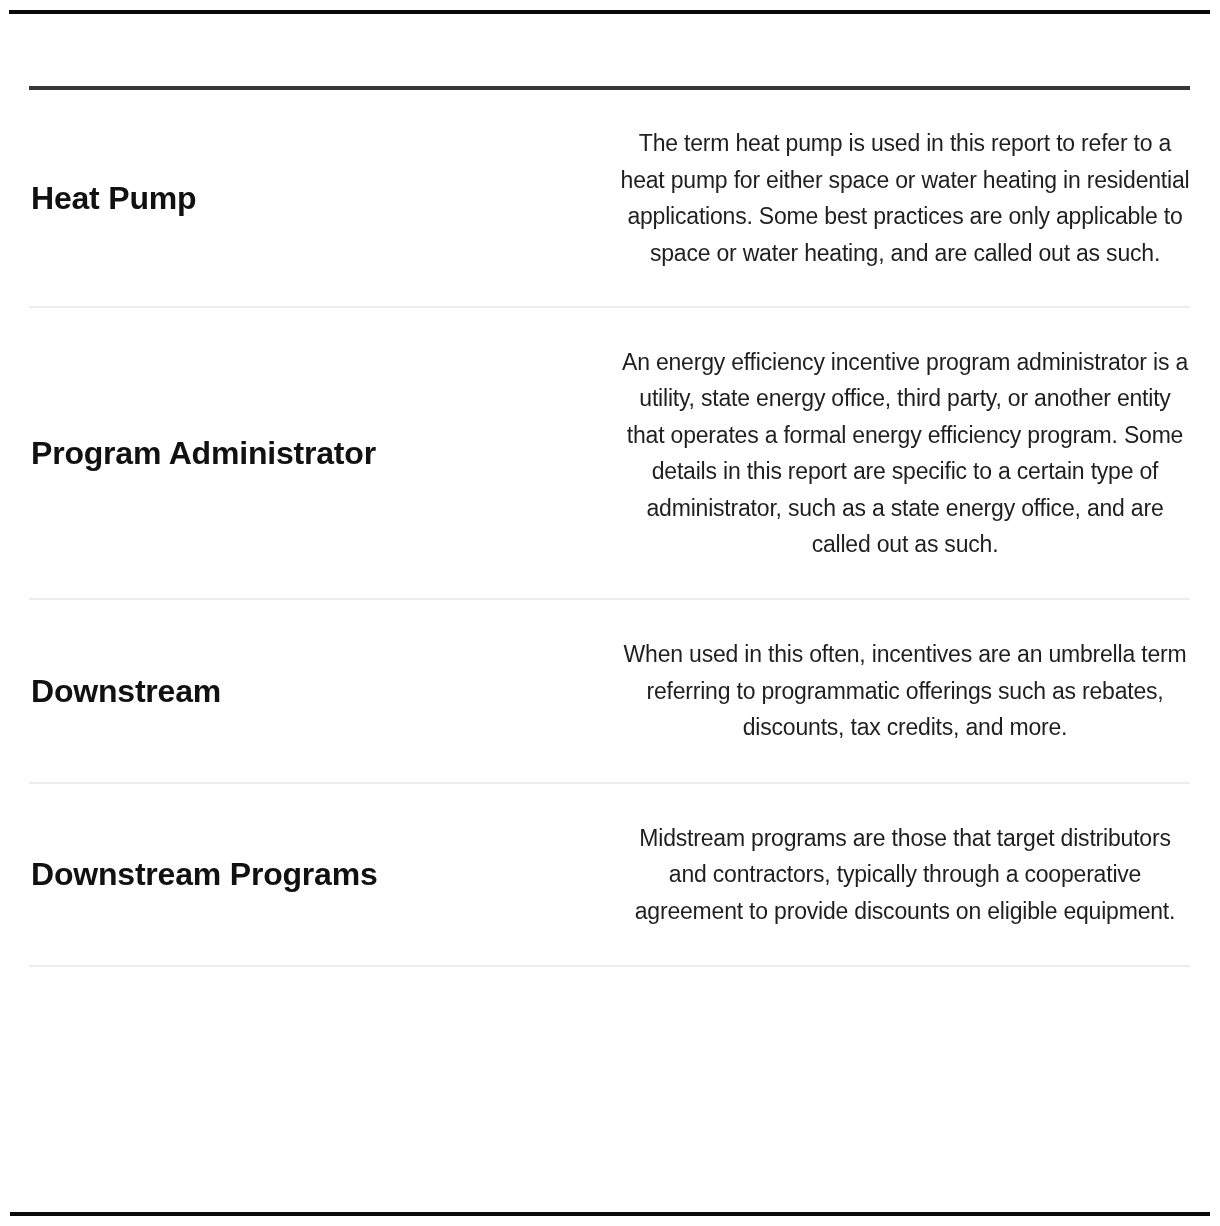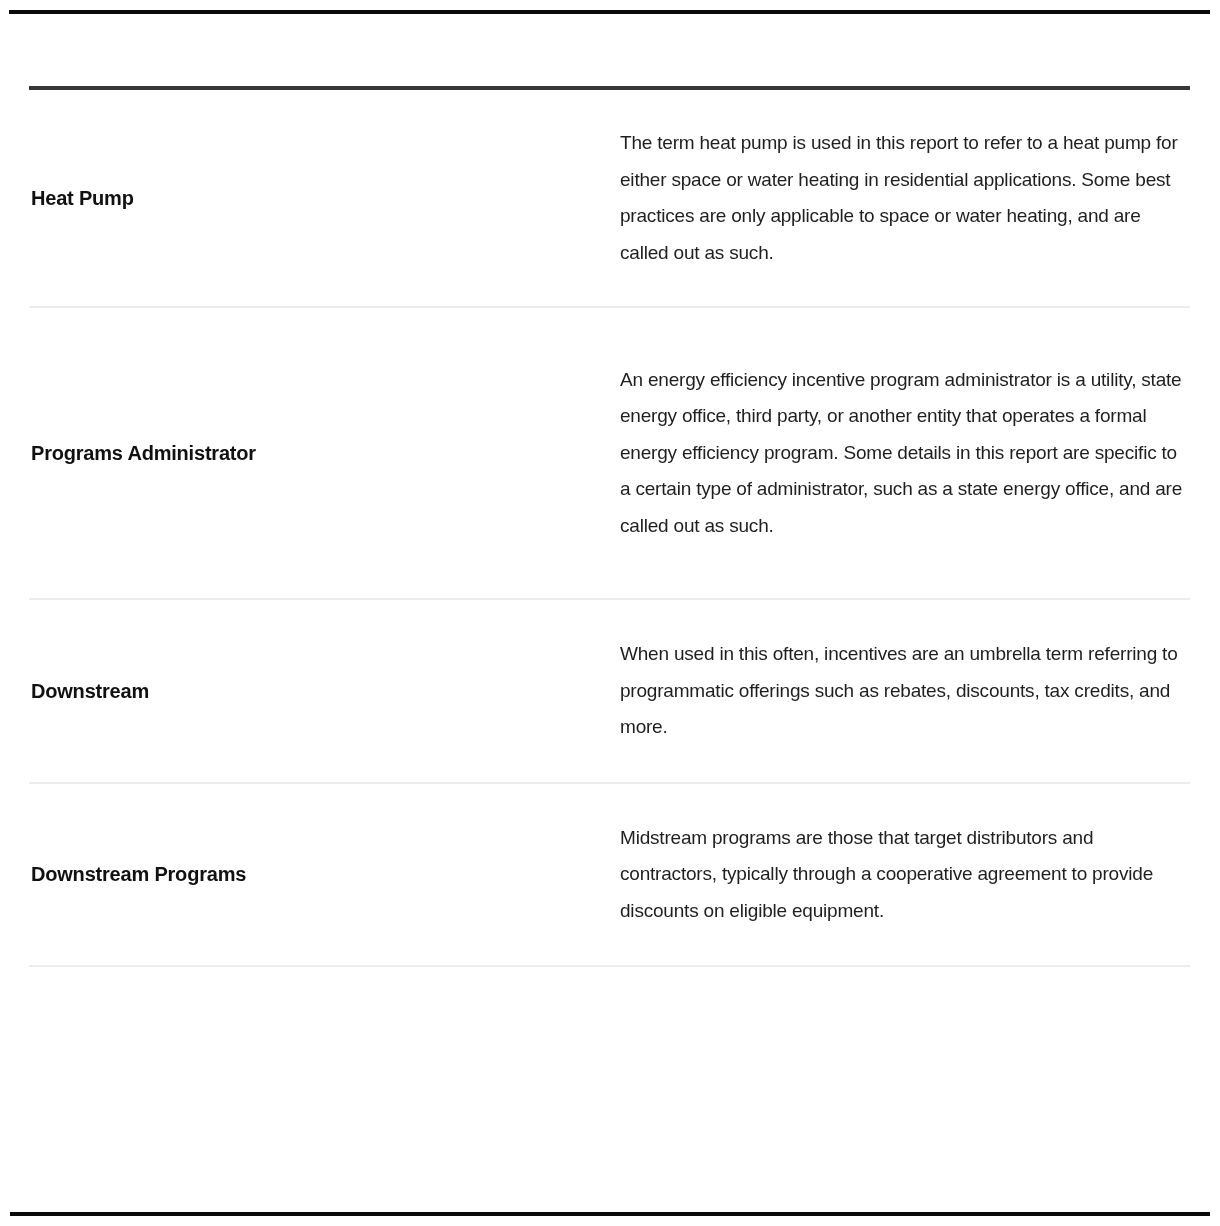--- a/index.html
+++ b/index.html
@@ -48,50 +48,51 @@
   .row:nth-child(1) { height: 218px; }
   .row:nth-child(2) { height: 292px; }
   .row:nth-child(3) { height: 184px; }
   .row:nth-child(4) { height: 183px; }
   .row:nth-child(5) { height: 238px; border-bottom: none; }
   .term {
     flex: 0 0 591px;
     box-sizing: border-box;
     padding-left: 2px;
     padding-right: 40px;
-    font-size: 20px;
+    font-size: 32px;
     font-weight: 700;
     letter-spacing: -0.2px;
     color: #111111;
   }
   .def {
     flex: 0 0 570px;
     box-sizing: border-box;
-    font-size: 19px;
+    font-size: 23px;
     line-height: 36.5px;
     letter-spacing: -0.2px;
     color: #1f1f1f;
+    text-align: center;
   }
 </style>
 </head>
 <body>
 
 <div class="page-root">
 
   <div class="top-rule"></div>
 
   <div class="glossary-table">
 
     <div class="row">
       <div class="term">Heat Pump</div>
       <div class="def">The term heat pump is used in this report to refer to a heat pump for either space or water heating in residential applications. Some best practices are only applicable to space or water heating, and are called out as such.</div>
     </div>
 
     <div class="row">
-      <div class="term">Programs Administrator</div>
+      <div class="term">Program Administrator</div>
       <div class="def">An energy efficiency incentive program administrator is a utility, state energy office, third party, or another entity that operates a formal energy efficiency program. Some details in this report are specific to a certain type of administrator, such as a state energy office, and are called out as such.</div>
     </div>
 
     <div class="row">
       <div class="term">Downstream</div>
       <div class="def">When used in this often, incentives are an umbrella term referring to programmatic offerings such as rebates, discounts, tax credits, and more.</div>
     </div>
 
     <div class="row">
       <div class="term">Downstream Programs</div>

